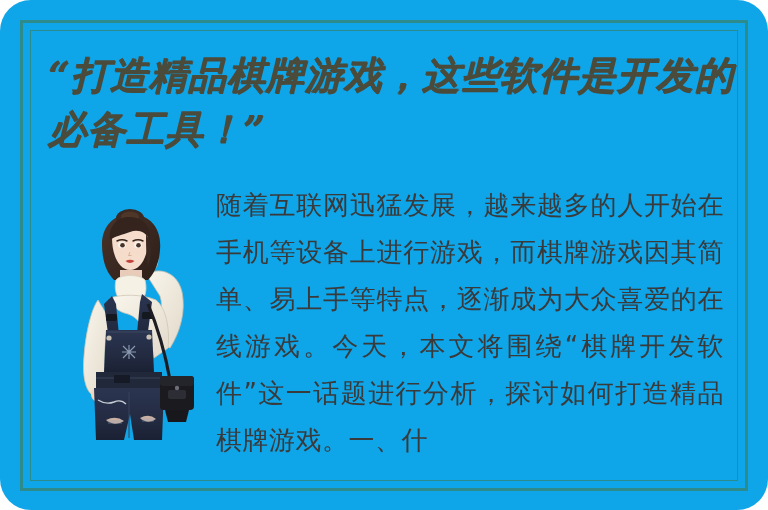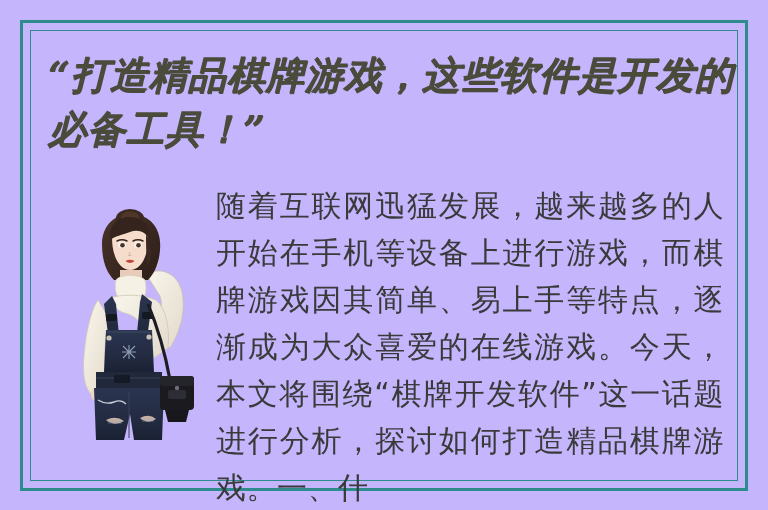--- a/index.html
+++ b/index.html
@@ -10,22 +10,23 @@
     width: 768px;
     height: 510px;
     overflow: hidden;
     font-family: "Liberation Sans", sans-serif;
   }
 
   #poster {
     position: relative;
     width: 768px;
     height: 510px;
-    background: #c4b5fd;
+    background: #0ea5e9;
     overflow: hidden;
+    border-radius: 31px;
   }
 
   
   .frame-outer {
     position: absolute;
     left: 20px;
     top: 20px;
     width: 728px;
     height: 471px;
     border: 3px solid #2E8B8B;
@@ -62,21 +63,21 @@
   }
 
   
   .body-copy {
     position: absolute;
     left: 216px;
     top: 182px;
     width: 508px;
     color: #3A3A3A;
     font-family: "DejaVu Sans", sans-serif;
-    font-size: 30px;
+    font-size: 26px;
     line-height: 47px;
     letter-spacing: 0.5px;
     text-align: justify;
     text-align-last: left;
     word-break: break-all;
   }
 
   
   .illustration {
     position: absolute;

